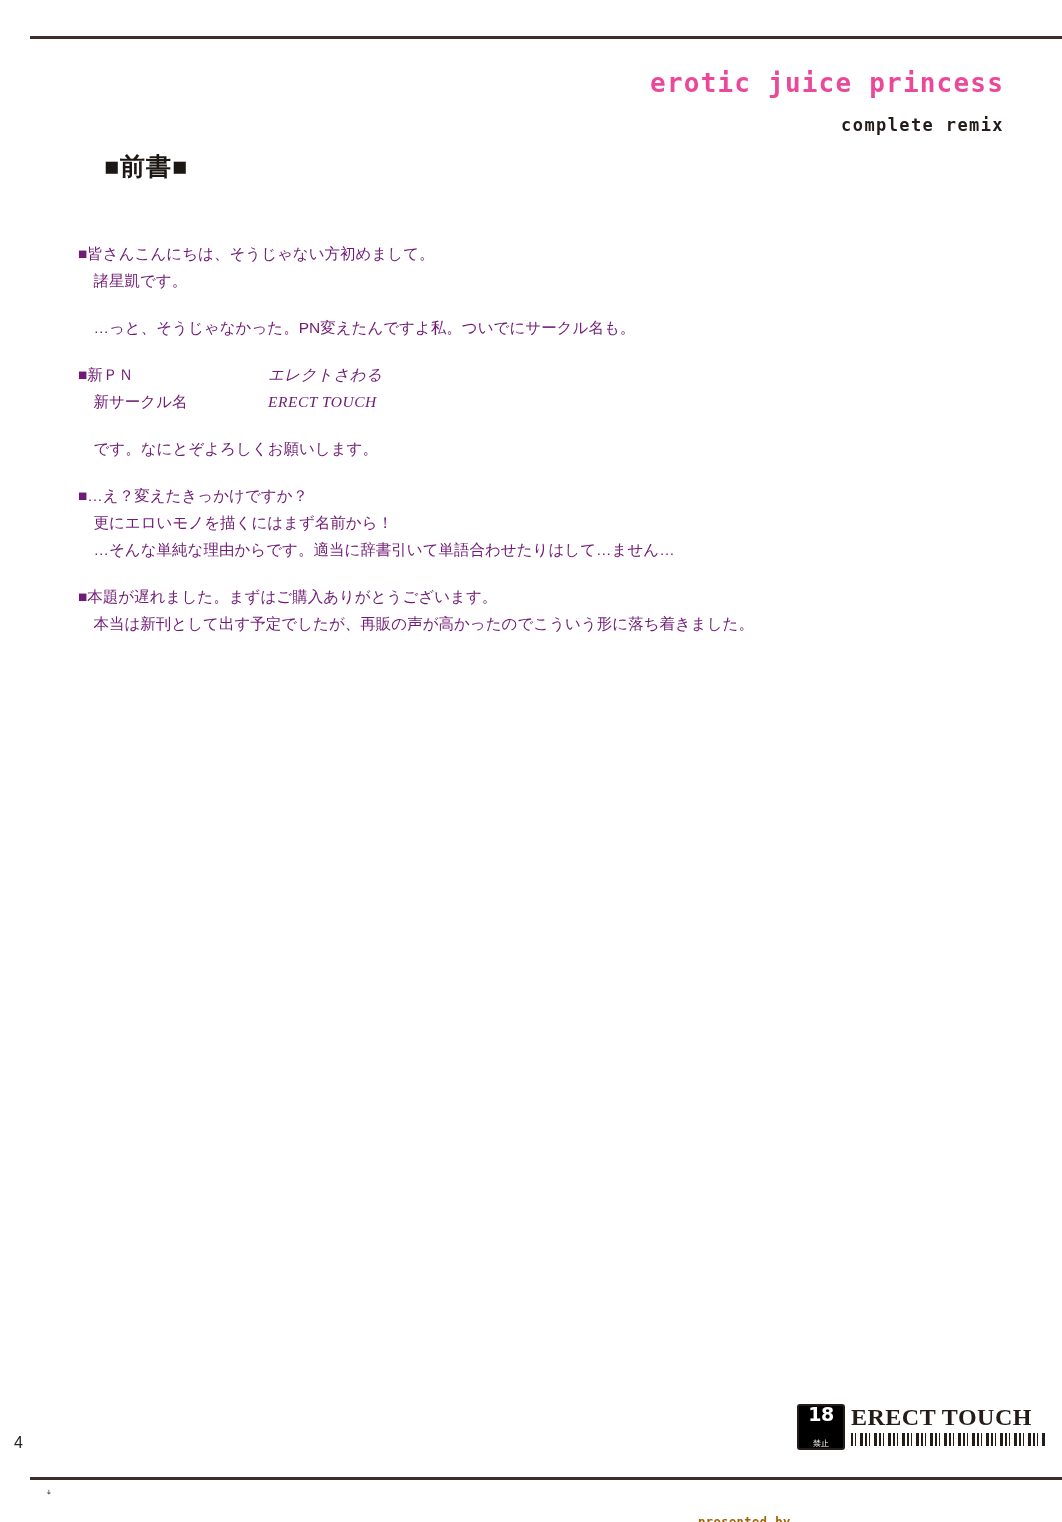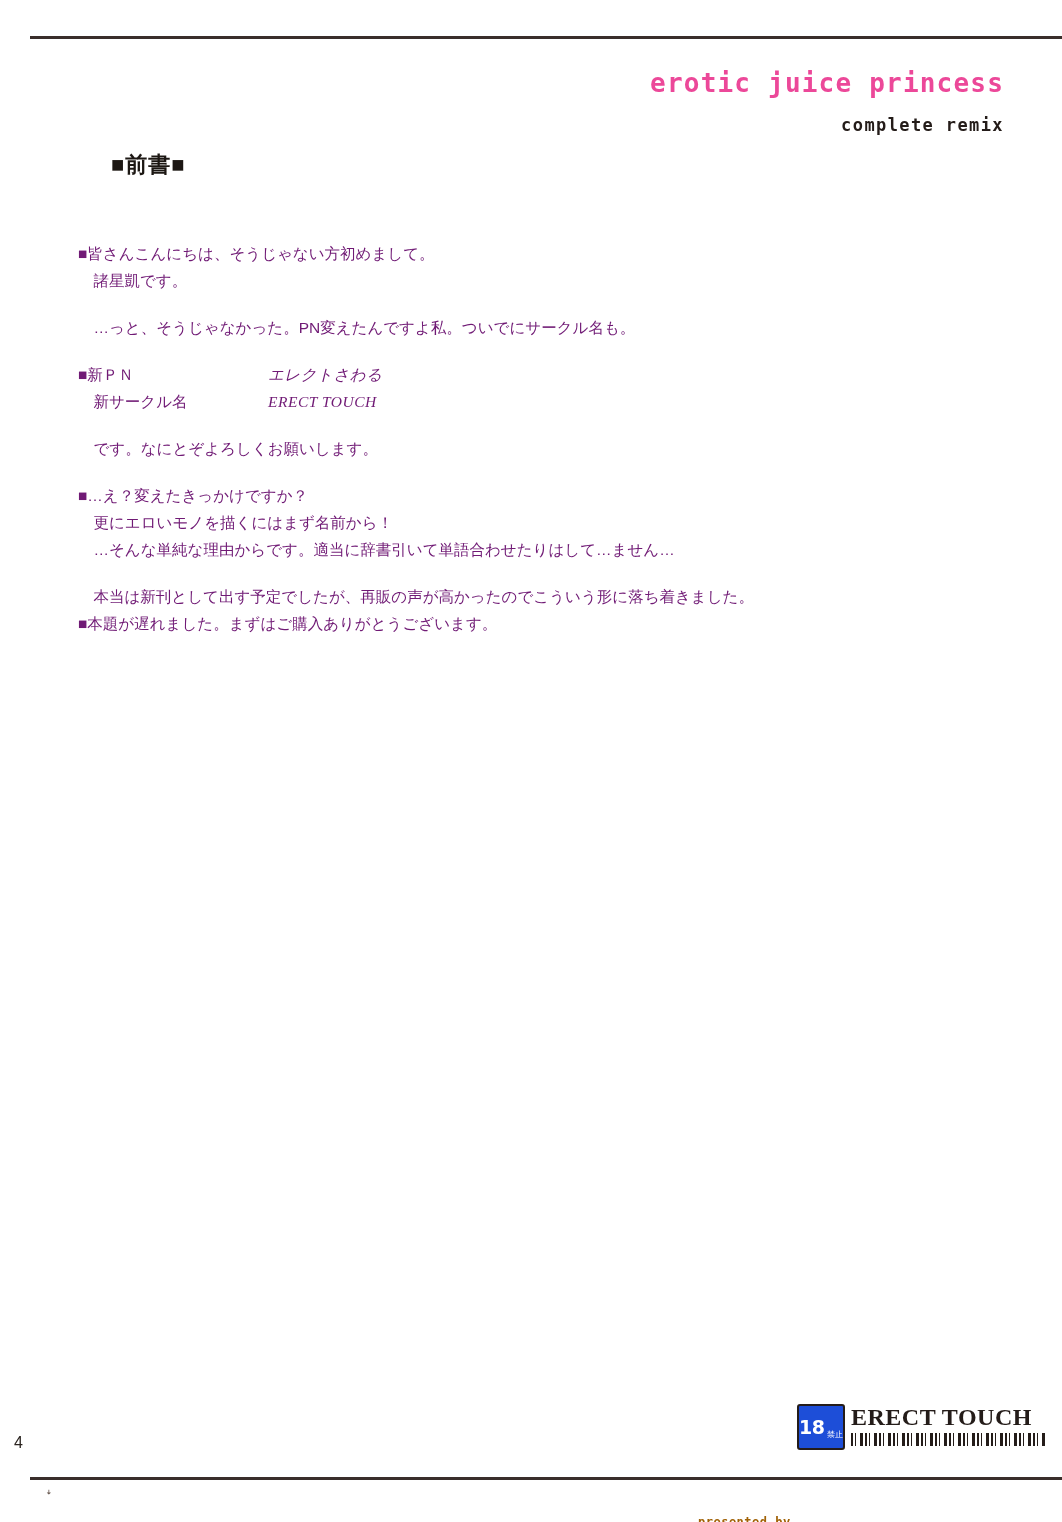--- a/index.html
+++ b/index.html
@@ -67,23 +67,23 @@
     letter-spacing: 1.4px;
     color: #241c19;
     line-height: 22px;
     white-space: nowrap;
     margin-top: 16px;
   }
 
   
   .section-title {
     position: absolute;
-    left: 111px;
+    left: 104px;
     top: 150px;
-    font-size: 22px;
+    font-size: 25px;
     font-weight: bold;
     letter-spacing: 1px;
     color: #1c1713;
     white-space: nowrap;
   }
 
   
   .body-copy {
     position: absolute;
     left: 78px;
@@ -141,26 +141,26 @@
     left: 797px;
     top: 1404px;
     display: flex;
     align-items: flex-start;
   }
   .age-badge {
     width: 44px;
     height: 42px;
     border: 2px solid #241c19;
     border-radius: 3px;
-    background: #1d4ed8;
+    background: #000000;
     color: #ffffff;
     display: flex;
-    flex-direction: row;
+    flex-direction: column;
     align-items: center;
-    justify-content: space-between;
+    justify-content: flex-end;
     line-height: 1;
   }
   .age-badge .num {
     font-family: "DejaVu Sans", sans-serif;
     font-weight: bold;
     font-size: 19px;
     letter-spacing: -0.5px;
   }
   .age-badge .kanji {
     font-size: 8px;
@@ -238,22 +238,22 @@
     <div class="line">　です。なにとぞよろしくお願いします。</div>
   </div>
 
   <div class="para">
     <div class="line bullet-line">■…え？変えたきっかけですか？</div>
     <div class="line">　更にエロいモノを描くにはまず名前から！</div>
     <div class="line">　…そんな単純な理由からです。適当に辞書引いて単語合わせたりはして…ません…</div>
   </div>
 
   <div class="para">
+    <div class="line bullet-line">■本題が遅れました。まずはご購入ありがとうございます。</div>
     <div class="line">　本当は新刊として出す予定でしたが、再販の声が高かったのでこういう形に落ち着きました。</div>
-    <div class="line bullet-line">■本題が遅れました。まずはご購入ありがとうございます。</div>
   </div>
 
 
 </div>
 
 <div class="page-number">4</div>
 <div class="presented-by">presented by</div>
 
 <div class="footer-logo">
   <div class="age-badge">

